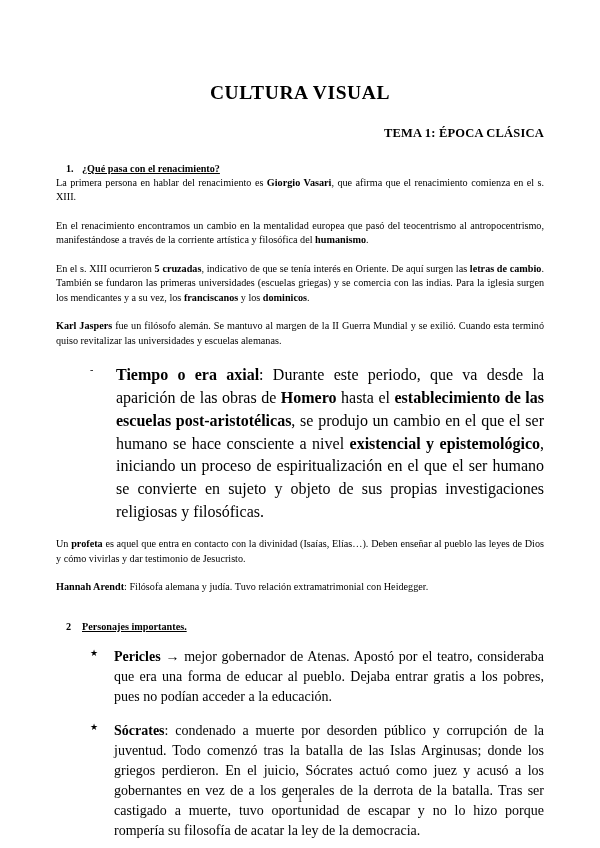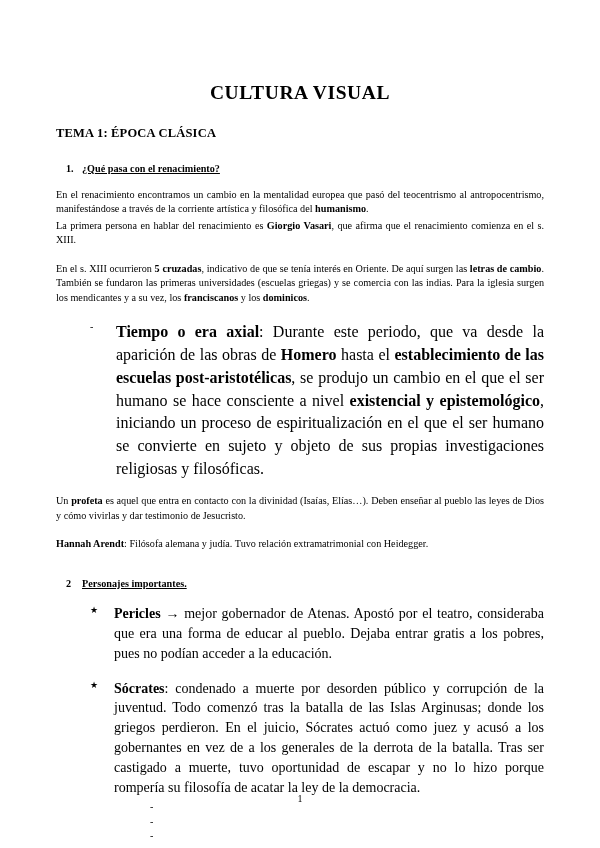--- a/index.html
+++ b/index.html
@@ -23,21 +23,21 @@
     background: #fff;
   }
   .doc-title {
     text-align: center;
     font-size: 19.5px;
     font-weight: bold;
     letter-spacing: 0.6px;
     margin: 10px 0 0 0;
   }
   .doc-subtitle {
-    text-align: left;
+    text-align: right;
     font-size: 12.5px;
     font-weight: bold;
     margin: 22px 0 0 0;
     letter-spacing: 0.2px;
   }
   p, .blk {
     font-size: 10.2px;
     line-height: 1.42;
     text-align: justify;
     margin: 0;
@@ -129,26 +129,27 @@
 <div class="page">
 
   <h1 class="doc-title">CULTURA VISUAL</h1>
   <h2 class="doc-subtitle">TEMA 1: ÉPOCA CLÁSICA</h2>
 
   <div class="sec-num">
     <span class="num">1.</span>
     <span class="txt">¿Qué pasa con el renacimiento?</span>
   </div>
 
+  <p class="para tight"><span>La primera persona en hablar del renacimiento es </span><b>Giorgio Vasari</b><span>, que afirma que el renacimiento comienza en el s. XIII.</span></p>
+
   <p class="para"><span>En el renacimiento encontramos un cambio en la mentalidad europea que pasó del teocentrismo al antropocentrismo, manifestándose a través de la corriente artística y filosófica del </span><b>humanismo</b><span>.</span></p>
-
-  <p class="para tight"><span>La primera persona en hablar del renacimiento es </span><b>Giorgio Vasari</b><span>, que afirma que el renacimiento comienza en el s. XIII.</span></p>
 
   <p class="para"><span>En el s. XIII ocurrieron </span><b>5 cruzadas</b><span>, indicativo de que se tenía interés en Oriente. De aquí surgen las </span><b>letras de cambio</b><span>. También se fundaron las primeras universidades (escuelas griegas) y se comercia con las indias. Para la iglesia surgen los mendicantes y a su vez, los </span><b>franciscanos</b><span> y los </span><b>dominicos</b><span>.</span></p>
 
+  <p class="para"><b>Karl Jaspers</b><span> fue un filósofo alemán. Se mantuvo al margen de la II Guerra Mundial y se exilió. Cuando esta terminó quiso revitalizar las universidades y escuelas alemanas.</span></p>
 
   <div class="dash-item">
     <span class="bullet">-</span>
     <span class="body"><b>Tiempo o era axial</b><span>: Durante este periodo, que va desde la aparición de las obras de </span><b>Homero</b><span> hasta el </span><b>establecimiento de las escuelas post-aristotélicas</b><span>, se produjo un cambio en el que el ser humano se hace consciente a nivel </span><b>existencial y epistemológico</b><span>, iniciando un proceso de espiritualización en el que el ser humano se convierte en sujeto y objeto de sus propias investigaciones religiosas y filosóficas.</span></span>
   </div>
 
   <p class="para"><span>Un </span><b>profeta</b><span> es aquel que entra en contacto con la divinidad (Isaías, Elías…). Deben enseñar al pueblo las leyes de Dios y cómo vivirlas y dar testimonio de Jesucristo.</span></p>
 
   <p class="para"><b>Hannah Arendt</b><span>: Filósofa alemana y judía. Tuvo relación extramatrimonial con Heidegger.</span></p>
 

